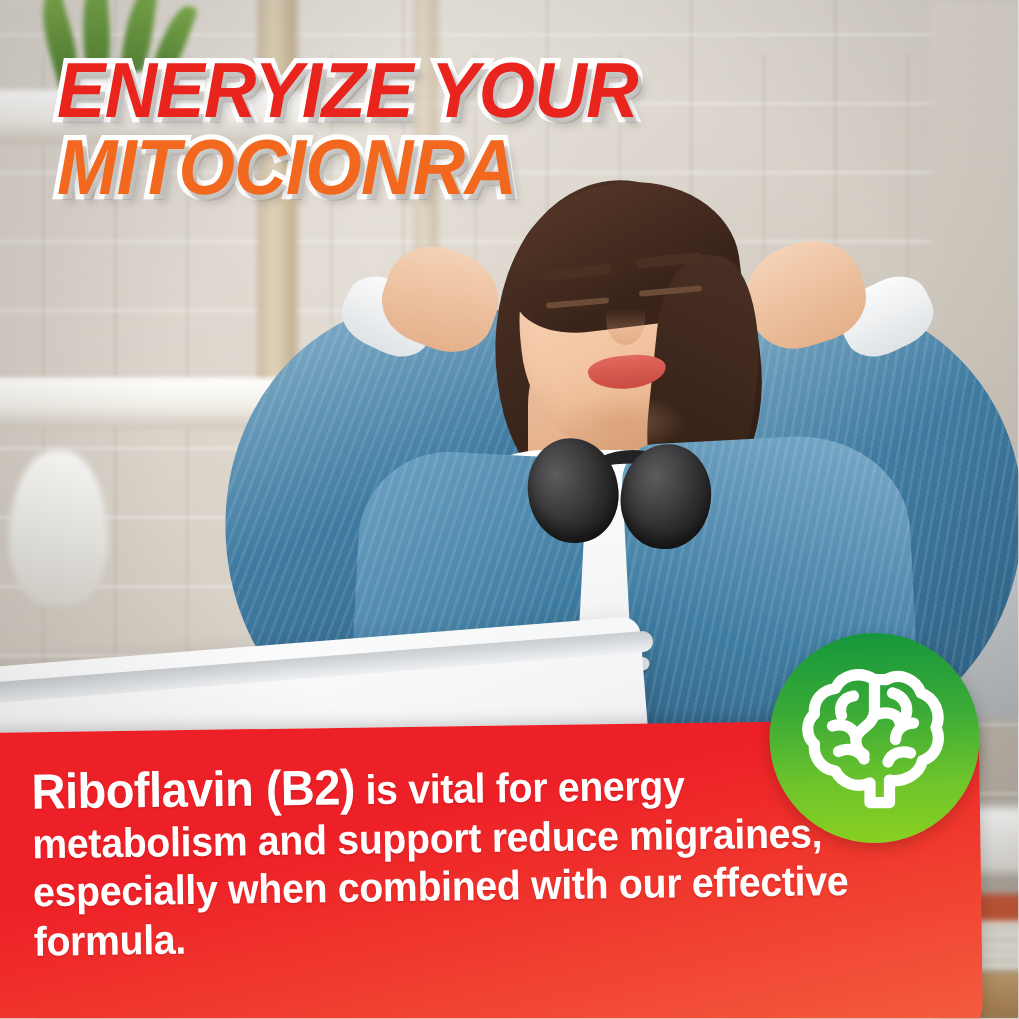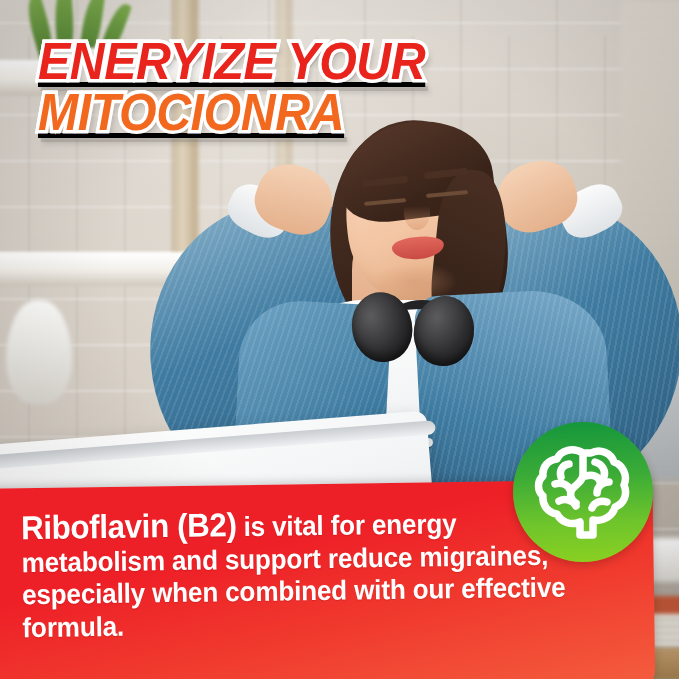--- a/index.html
+++ b/index.html
@@ -308,21 +308,20 @@
 
   
   .headline {
     position: absolute;
     left: 38px; top: 38px;
     z-index: 30;
     line-height: 0.92;
     font-style: italic;
     font-weight: bold;
     letter-spacing: -0.5px;
-    text-decoration: underline;
   }
   .hl-line {
     display: block;
     font-size: 52px;
     white-space: nowrap;
     transform: scaleX(0.93);
     transform-origin: left center;
     -webkit-text-stroke: 7px #ffffff;
     paint-order: stroke fill;
     text-shadow:

